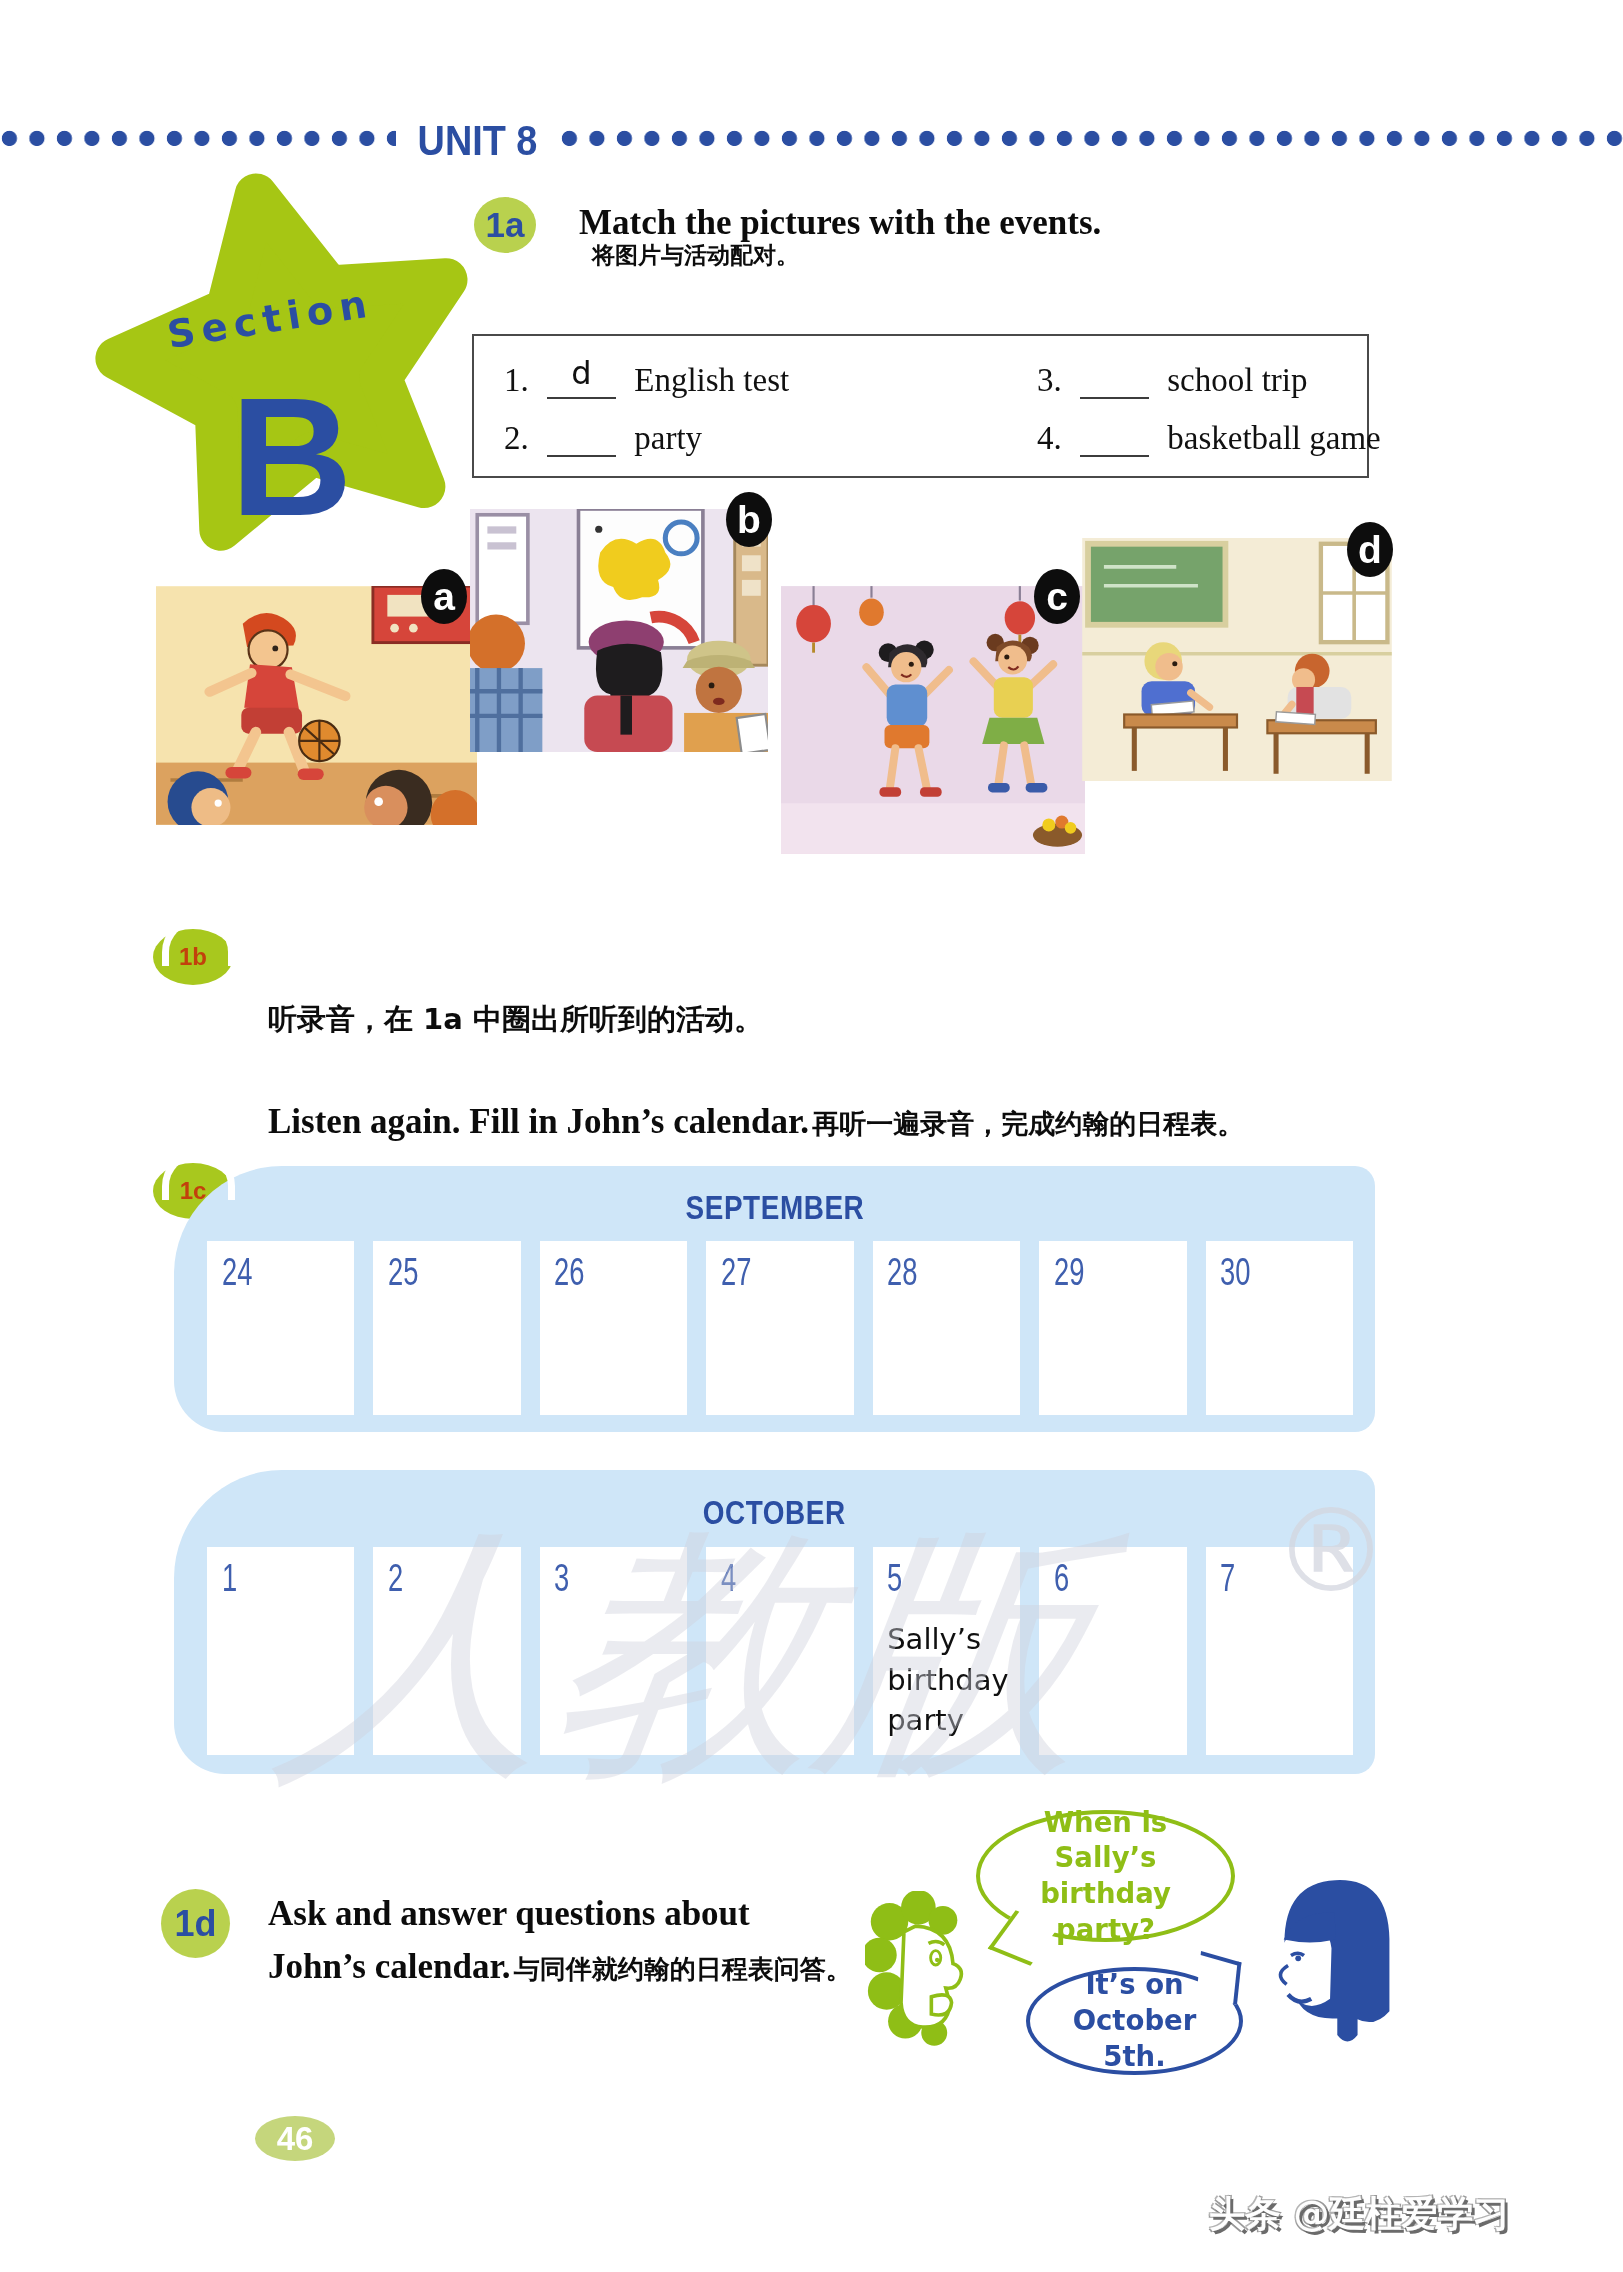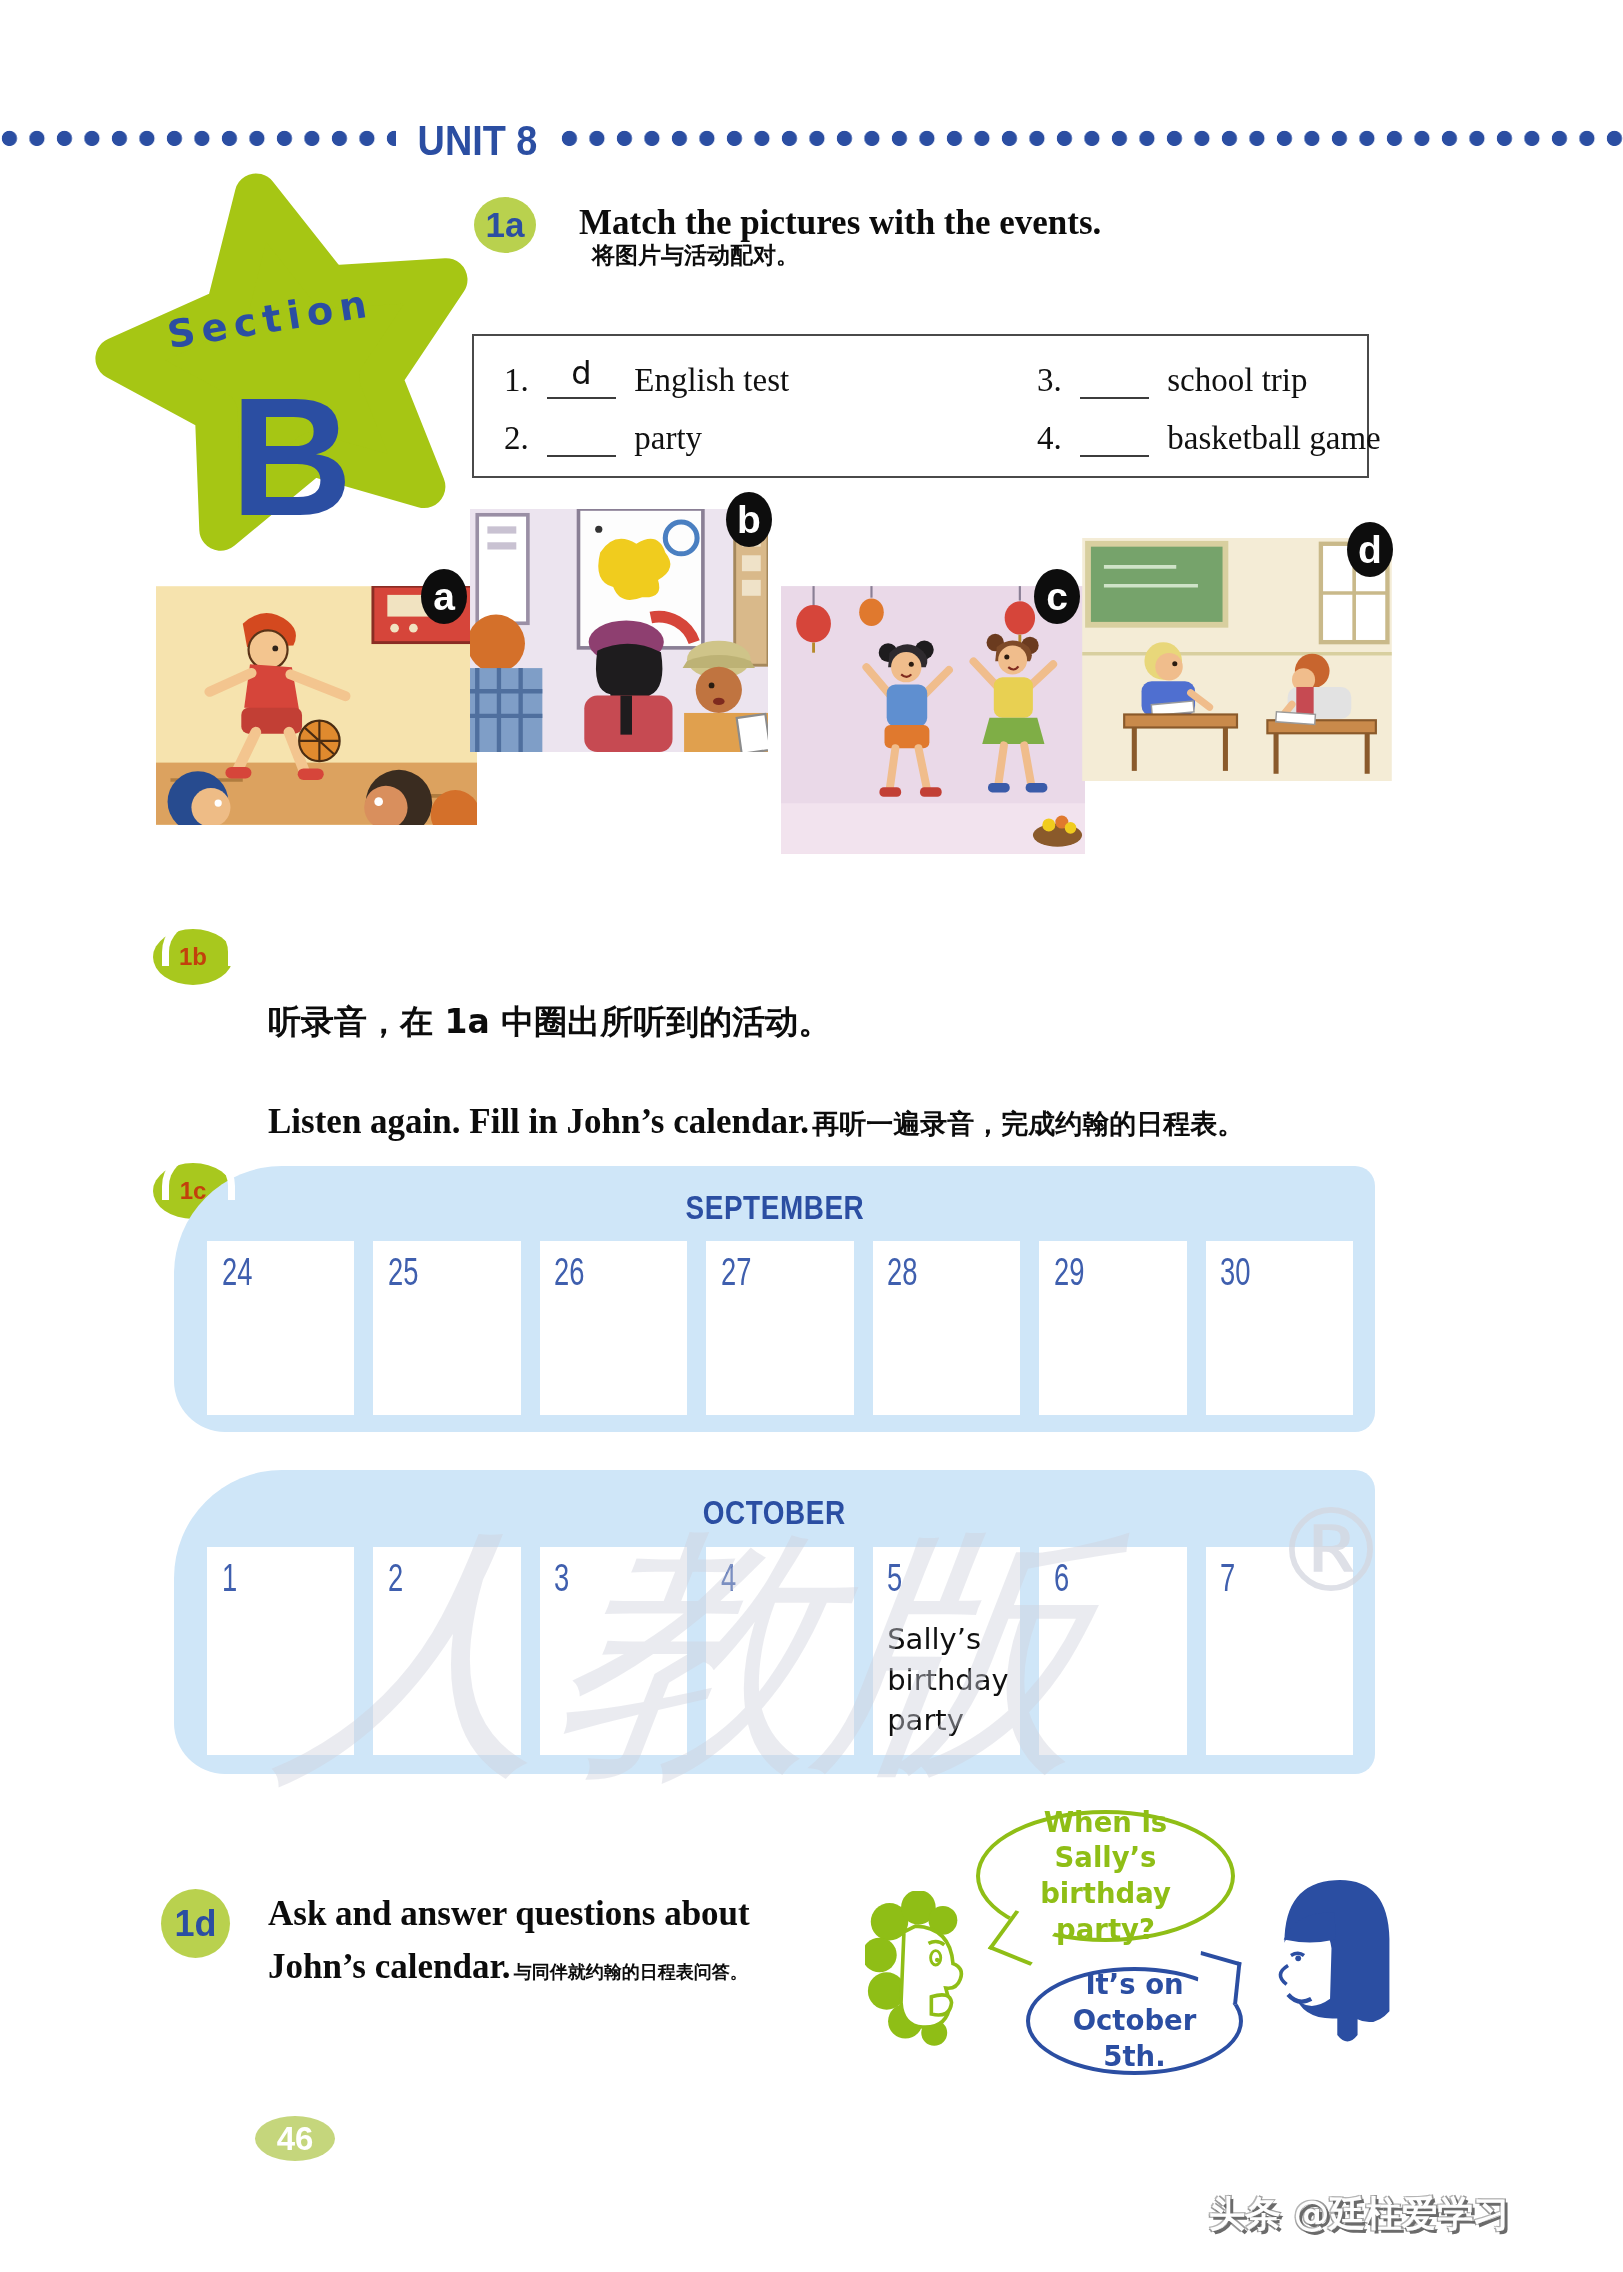--- a/index.html
+++ b/index.html
@@ -249,21 +249,21 @@
     <line x1="268" y1="270" x2="268" y2="326" stroke="#8a5a2b" stroke-width="7"></line>
     <line x1="394" y1="270" x2="394" y2="326" stroke="#8a5a2b" stroke-width="7"></line>
   </svg>
   <div class="abs pic-label" style="left:1347px;top:522px;">d</div>
 
   <div class="abs hp" style="left:153px;top:917px;width:80px;height:69px;">
     <div class="hp-arc"></div>
     <div class="hp-body"></div>
     <div class="hp-txt">1b</div>
   </div>
-  <div class="abs cn" style="left:268px;top:1000px;font-size:33px;">听录音，在 1a 中圈出所听到的活动。</div>
+  <div class="abs cn" style="left:268px;top:1000px;font-size:29px;">听录音，在 1a 中圈出所听到的活动。</div>
 
   <div class="abs hp" style="left:153px;top:1082px;width:80px;height:69px;">
     <div class="hp-arc"></div>
     <div class="hp-body"></div>
     <div class="hp-txt">1c</div>
   </div>
   <div class="abs" style="left:268px;top:1102px;white-space:nowrap;">
     <span class="h-serif" style="font-size:35px;">Listen again. Fill in John’s calendar.</span>
     <span class="cn" style="font-size:27px;">再听一遍录音，完成约翰的日程表。</span>
   </div>
@@ -298,21 +298,21 @@
     </div>
   </div>
 
   <div class="abs watermark" style="left:289px;top:1476px;">人教版</div>
   <div class="abs wm-r" style="left:1273px;top:1483px;">®</div>
 
   <div class="abs badge" style="left:161px;top:1889px;width:69px;height:69px;font-size:36px;">1d</div>
   <div class="abs h-serif" style="left:268px;top:1894px;font-size:35px;">Ask and answer questions about</div>
   <div class="abs" style="left:268px;top:1947px;white-space:nowrap;">
     <span class="h-serif" style="font-size:35px;">John’s calendar.</span>
-    <span class="cn" style="font-size:18px;">与同伴就约翰的日程表问答。</span>
+    <span class="cn" style="font-size:26px;">与同伴就约翰的日程表问答。</span>
   </div>
 
   <div class="abs bubble bubble-g" style="left:976px;top:1810px;width:259px;height:132px;padding:0 19px;box-sizing:border-box;">
     <span>When is Sally’s birthday party?</span>
   </div>
   <div class="tail-g" style="left:1000px;top:1915px;"></div>
 
   <div class="abs bubble bubble-b" style="left:1026px;top:1967px;width:217px;height:108px;padding:0 14.5px;box-sizing:border-box;">
     <span>It’s on October 5th.</span>
   </div>

